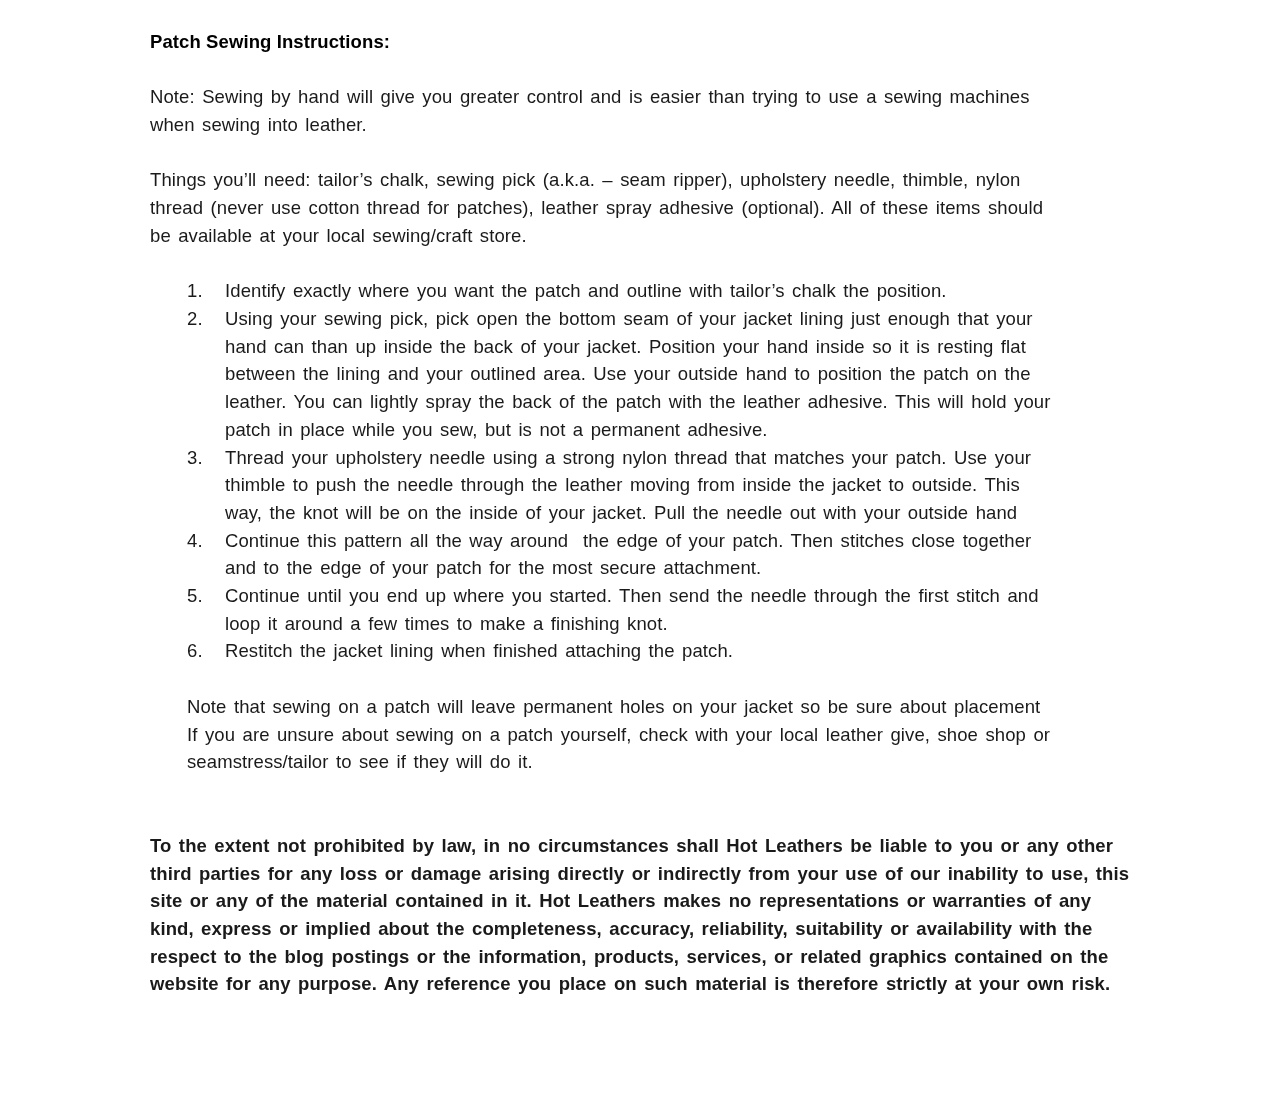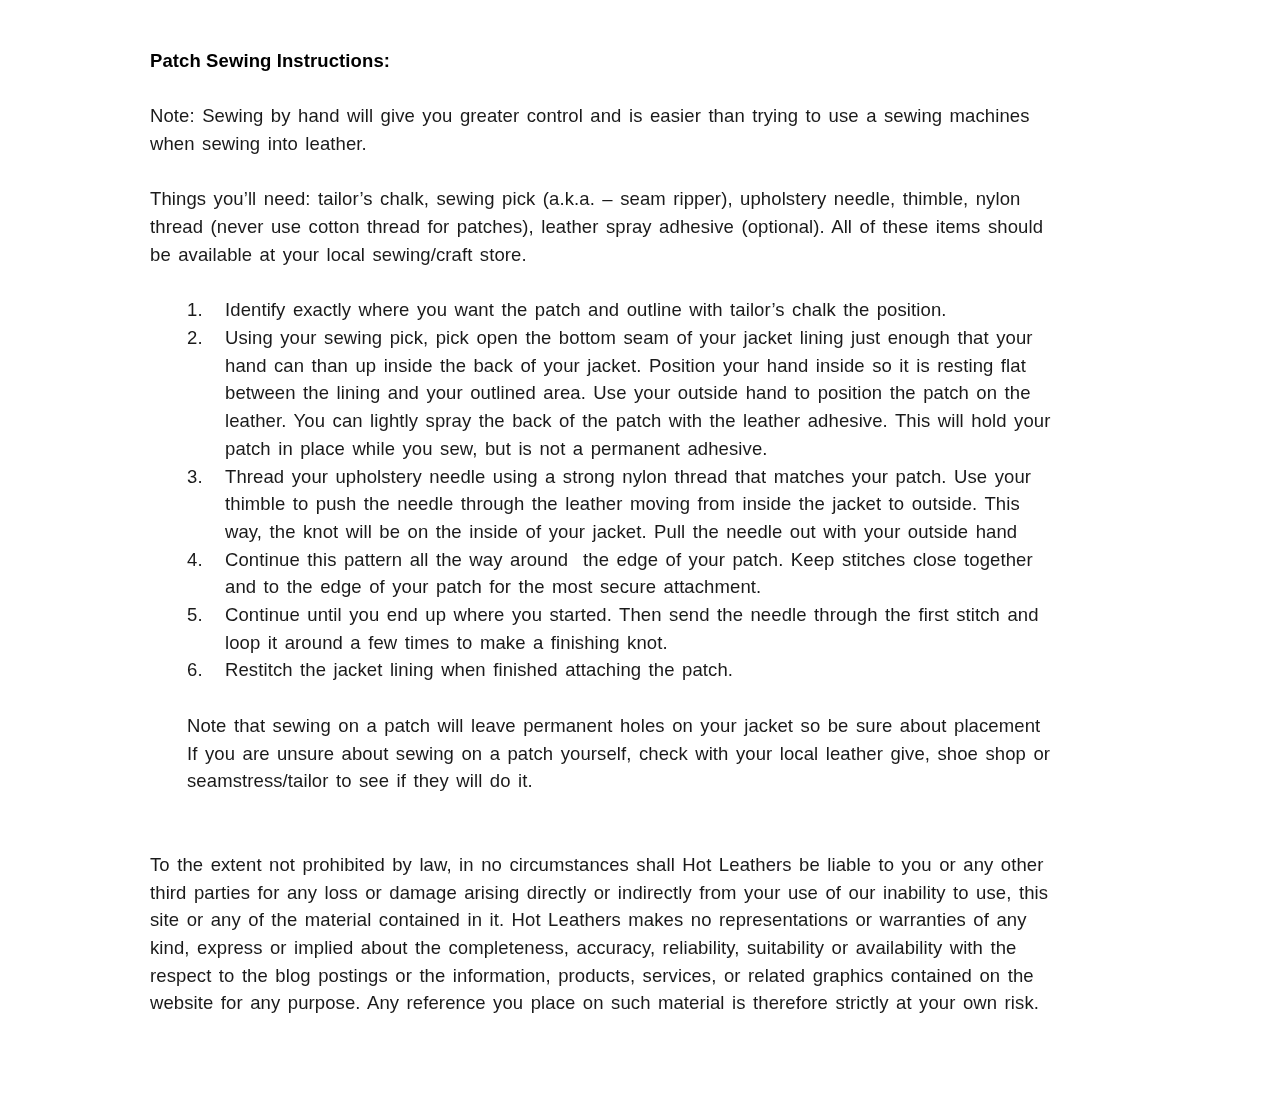--- a/index.html
+++ b/index.html
@@ -11,38 +11,39 @@
     width: 1275px;
     height: 1093px;
     position: relative;
     font-family: "Liberation Sans", sans-serif;
     color: #1a1a1a;
     overflow: hidden;
   }
   .page {
     position: absolute;
     inset: 0;
-    padding: 47px 0 0 150px;
+    padding: 28px 0 0 150px;
     box-sizing: border-box;
     background: #ffffff;
   }
   .doc-title {
     font-size: 18.5px;
     font-weight: bold;
     color: #000000;
     line-height: 27.7px;
     letter-spacing: 0.1px;
     margin: 0;
     white-space: pre;
   }
   .block {
     margin: 27.7px 0 0 0;
   }
   .block.gap-large {
     margin-top: 56px;
+    font-weight: bold;
   }
   .line {
     font-size: 18.5px;
     line-height: 27.7px;
     letter-spacing: 0.1px;
     word-spacing: 2.2px;
     white-space: pre;
   }
   .steps {
     margin-left: 37px;
@@ -105,21 +106,21 @@
         <div class="step-number">3.</div>
         <div class="step-lines">
           <div class="line">Thread your upholstery needle using a strong nylon thread that matches your patch. Use your</div>
           <div class="line">thimble to push the needle through the leather moving from inside the jacket to outside. This</div>
           <div class="line">way, the knot will be on the inside of your jacket. Pull the needle out with your outside hand</div>
         </div>
       </div>
       <div class="step">
         <div class="step-number">4.</div>
         <div class="step-lines">
-          <div class="line">Continue this pattern all the way around  the edge of your patch. Keep stitches close together</div>
+          <div class="line">Continue this pattern all the way around  the edge of your patch. Then stitches close together</div>
           <div class="line">and to the edge of your patch for the most secure attachment.</div>
         </div>
       </div>
       <div class="step">
         <div class="step-number">5.</div>
         <div class="step-lines">
           <div class="line">Continue until you end up where you started. Then send the needle through the first stitch and</div>
           <div class="line">loop it around a few times to make a finishing knot.</div>
         </div>
       </div>

